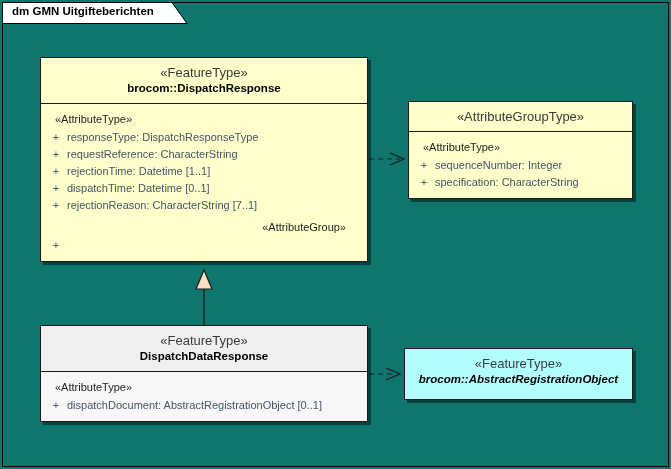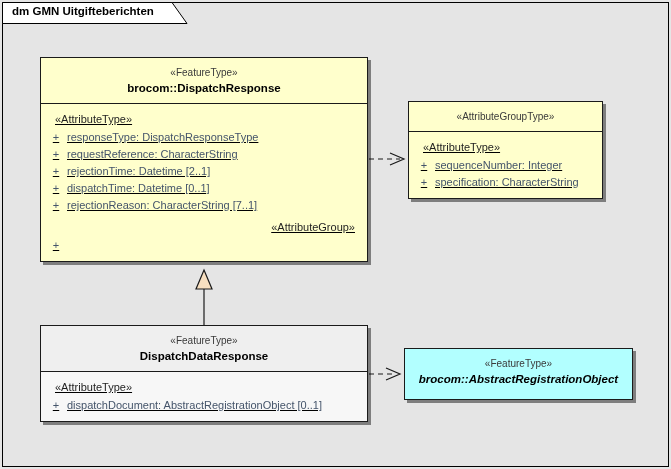--- a/index.html
+++ b/index.html
@@ -7,21 +7,21 @@
     padding: 0;
     background: #ffffff;
   }
   body {
     font-family: "Liberation Sans", sans-serif;
   }
   #canvas {
     position: relative;
     width: 671px;
     height: 469px;
-    background: #e5e5e5;
+    background: #0f766e;
     overflow: hidden;
     box-sizing: border-box;
   }
   
   .frame-border {
     position: absolute;
     left: 2px;
     top: 2px;
     width: 667px;
     height: 465px;
@@ -68,39 +68,38 @@
   .uml-class .header {
     box-sizing: border-box;
     padding: 7px 6px 7px 6px;
     text-align: center;
     border-bottom: 1px solid #1a1a1a;
   }
   .uml-class.no-divider .header {
     border-bottom: none;
   }
   .stereotype {
-    font-size: 10px;
+    font-size: 13px;
     color: #3a3a3a;
     line-height: 15px;
     white-space: nowrap;
   }
   .classname {
     font-size: 11.5px;
     font-weight: bold;
     color: #000000;
     line-height: 16px;
     white-space: nowrap;
   }
   .classname.abstract {
     font-style: italic;
   }
   .compartment {
     box-sizing: border-box;
-    padding: 6px 12px 7px 4px;
-    text-decoration: underline;
+    padding: 6px 21px 7px 4px;
   }
   .group-label {
     font-size: 11px;
     color: #1f1f1f;
     padding: 1px 0 2px 10px;
     line-height: 16px;
     white-space: nowrap;
   }
   .attr-row {
     display: flex;
@@ -180,40 +179,40 @@
       <div class="attr-row">
         <span class="attr-vis">+</span>
         <span class="attr-text">responseType: DispatchResponseType</span>
       </div>
       <div class="attr-row">
         <span class="attr-vis">+</span>
         <span class="attr-text">requestReference: CharacterString</span>
       </div>
       <div class="attr-row">
         <span class="attr-vis">+</span>
-        <span class="attr-text">rejectionTime: Datetime [2..1]</span>
+        <span class="attr-text">rejectionTime: Datetime [1..1]</span>
       </div>
       <div class="attr-row">
         <span class="attr-vis">+</span>
         <span class="attr-text">dispatchTime: Datetime [0..1]</span>
       </div>
       <div class="attr-row">
         <span class="attr-vis">+</span>
         <span class="attr-text">rejectionReason: CharacterString [7..1]</span>
       </div>
 
       <div class="group-label" style="padding-top:5px;text-align:right;">«AttributeGroup»</div>
 
       <div class="attr-row">
         <span class="attr-vis">+</span>
       </div>
     </div>
   </div>
 
-  <div class="uml-class fill-yellow" style="left:408px; top:101px; width:195px;">
+  <div class="uml-class fill-yellow" style="left:408px; top:101px; width:225px;">
     <div class="header">
       <div class="stereotype">«AttributeGroupType»</div>
     </div>
     <div class="compartment">
       <div class="group-label">«AttributeType»</div>
       <div class="attr-row">
         <span class="attr-vis">+</span>
         <span class="attr-text">sequenceNumber: Integer</span>
       </div>
       <div class="attr-row">

